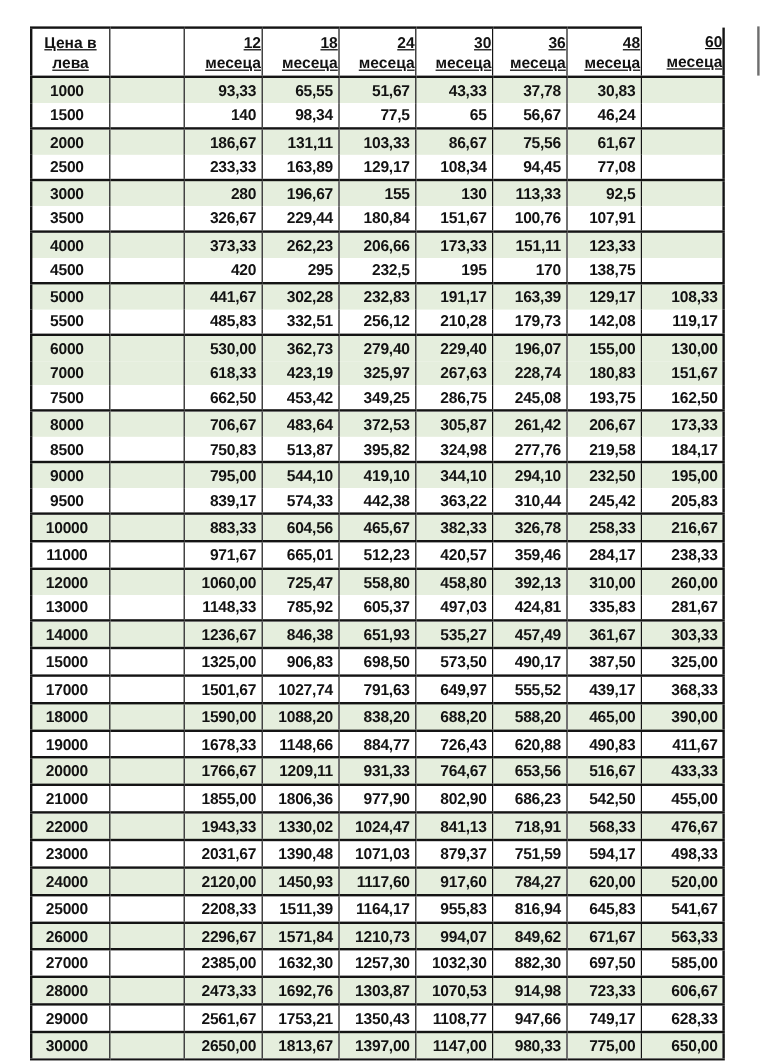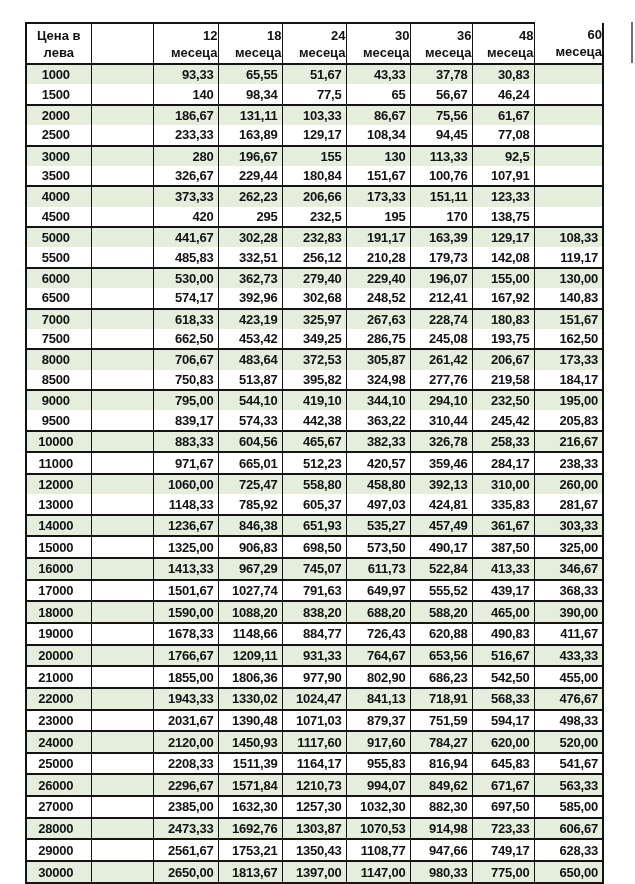--- a/index.html
+++ b/index.html
@@ -32,21 +32,21 @@
 
   th, td {
     border-left:1px solid #141414;
     padding:0;
     font-size:13px;
     color:#121212;
     vertical-align:middle;
     overflow:hidden;
     white-space:nowrap;
   }
-  tr.header-row { height:41px; }
+  tr.header-row { height:41px;text-decoration:underline; }
   tr.header-row th {
     border-top:2px solid #141414;
     border-bottom:2px solid #141414;
     font-weight:700;
     line-height:17px;
     text-align:right;
     padding-left:7px;
     background:#ffffff;
   }
   tr.header-row th.price-head {
@@ -239,31 +239,20 @@
           <td class="price-cell">6000</td>
           <td class="spacer-cell"></td>
           <td class="value-cell">530,00</td>
           <td class="value-cell">362,73</td>
           <td class="value-cell">279,40</td>
           <td class="value-cell">229,40</td>
           <td class="value-cell">196,07</td>
           <td class="value-cell">155,00</td>
           <td class="value-cell">130,00</td>
         </tr>
-        <tr class="white group-end">
-          <td class="price-cell">6500</td>
-          <td class="spacer-cell"></td>
-          <td class="value-cell">574,17</td>
-          <td class="value-cell">392,96</td>
-          <td class="value-cell">302,68</td>
-          <td class="value-cell">248,52</td>
-          <td class="value-cell">212,41</td>
-          <td class="value-cell">167,92</td>
-          <td class="value-cell">140,83</td>
-        </tr>
         <tr class="green">
           <td class="price-cell">7000</td>
           <td class="spacer-cell"></td>
           <td class="value-cell">618,33</td>
           <td class="value-cell">423,19</td>
           <td class="value-cell">325,97</td>
           <td class="value-cell">267,63</td>
           <td class="value-cell">228,74</td>
           <td class="value-cell">180,83</td>
           <td class="value-cell">151,67</td>
@@ -382,31 +371,20 @@
           <td class="price-cell">15000</td>
           <td class="spacer-cell"></td>
           <td class="value-cell">1325,00</td>
           <td class="value-cell">906,83</td>
           <td class="value-cell">698,50</td>
           <td class="value-cell">573,50</td>
           <td class="value-cell">490,17</td>
           <td class="value-cell">387,50</td>
           <td class="value-cell">325,00</td>
         </tr>
-        <tr class="green group-end">
-          <td class="price-cell">16000</td>
-          <td class="spacer-cell"></td>
-          <td class="value-cell">1413,33</td>
-          <td class="value-cell">967,29</td>
-          <td class="value-cell">745,07</td>
-          <td class="value-cell">611,73</td>
-          <td class="value-cell">522,84</td>
-          <td class="value-cell">413,33</td>
-          <td class="value-cell">346,67</td>
-        </tr>
         <tr class="white group-end">
           <td class="price-cell">17000</td>
           <td class="spacer-cell"></td>
           <td class="value-cell">1501,67</td>
           <td class="value-cell">1027,74</td>
           <td class="value-cell">791,63</td>
           <td class="value-cell">649,97</td>
           <td class="value-cell">555,52</td>
           <td class="value-cell">439,17</td>
           <td class="value-cell">368,33</td>

